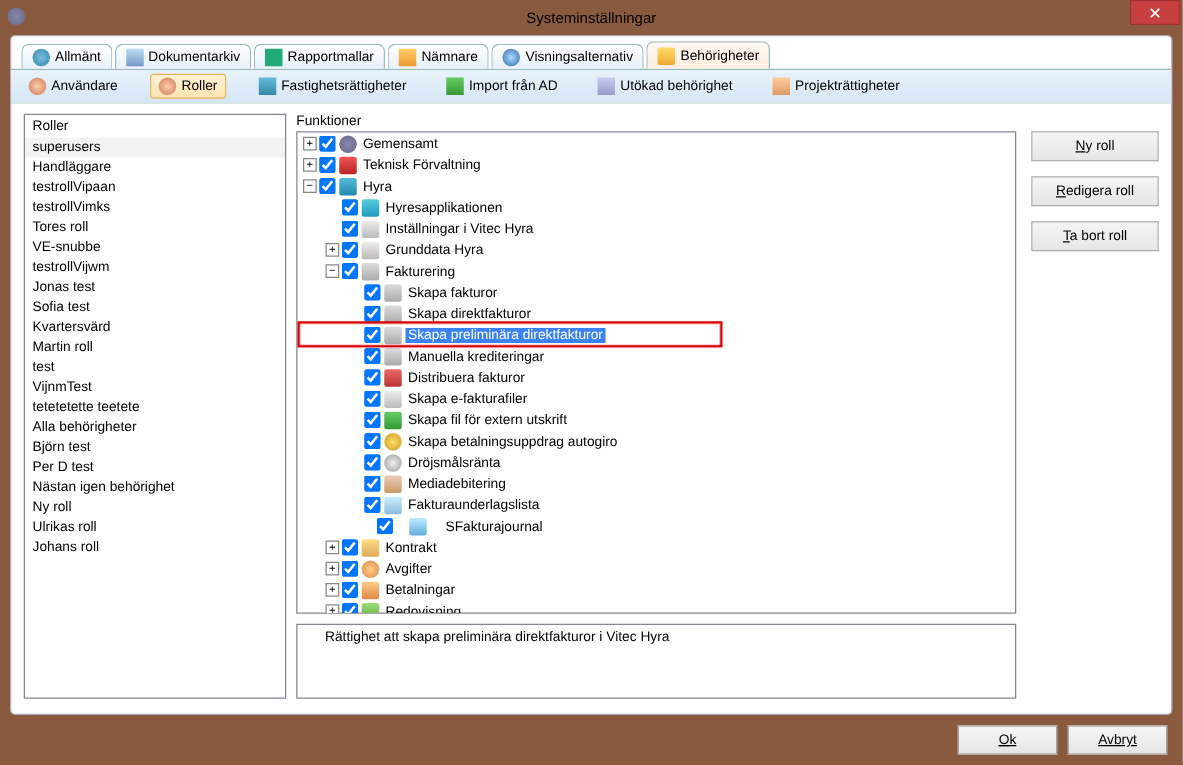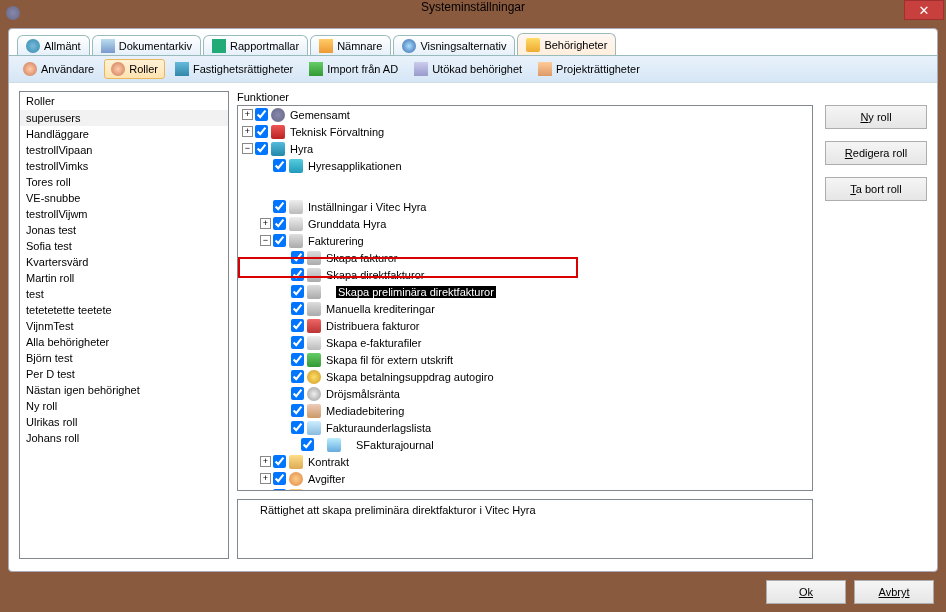--- a/index.html
+++ b/index.html
@@ -1,31 +1,31 @@
 <!DOCTYPE html>
 <html><head>
 <meta charset="utf-8">
 <style>
 * { box-sizing: border-box; margin: 0; padding: 0; font-family: "Segoe UI", Tahoma, sans-serif; font-size: 11px; }
 body { background: #8a5a3f; width: 946px; height: 612px; overflow: hidden; position: relative; }
 
 .window { width: 946px; height: 612px; background: #8a5a3f; position: relative; }
-.titlebar { height: 28px; display: flex; align-items: flex-start; position: relative; }
+.titlebar { height: 28px; display: flex; align-items: center; position: relative; }
 .title-gear { position: absolute; left: 6px; top: 6px; width: 14px; height: 14px; }
 .title-text { flex: 1; text-align: center; color: #000; font-size: 12px; }
 .close-btn { width: 40px; height: 20px; background: #c8403e; color: #fff; display: flex; align-items: center; justify-content: center; font-size: 13px; position: absolute; right: 2px; top: 0; cursor: pointer; border: 1px solid #a03030; }
 
 .content-frame { position: absolute; left: 8px; top: 28px; right: 8px; bottom: 40px; background: #fff; border: 1px solid #aab; border-radius: 4px; }
 
 .main-tabs { height: 22px; display: flex; align-items: flex-end; padding-left: 8px; margin-top: 4px; }
 .main-tab { height: 20px; border: 1px solid #9bb; border-bottom: none; border-radius: 6px 6px 0 0; padding: 0 8px; display: flex; align-items: center; gap: 4px; background: linear-gradient(#fff,#e6f0fa); margin-right: 2px; cursor: pointer; }
 .main-tab.active { background: linear-gradient(#fff7f3,#ffeedc); height: 22px; }
 .tab-icon { width: 14px; height: 14px; display: inline-block; }
 
-.toolbar { height: 28px; border-top: 1px solid #9bb; border-bottom: 1px solid #cdd; background: linear-gradient(#e9f2fb,#d6e6f6); display: flex; align-items: center; padding-left: 8px; gap: 4px; }
+.toolbar { height: 28px; border-top: 1px solid #9bb; border-bottom: 1px solid #cdd; background: linear-gradient(#e9f2fb,#d6e6f6); display: flex; align-items: center; padding-left: 8px; gap: 20px; }
 .tool-item { display: flex; align-items: center; gap: 4px; padding: 2px 6px; cursor: pointer; border-radius: 3px; }
 .tool-item.active { background: linear-gradient(#fff2d6,#ffe3b0); border: 1px solid #e9b65c; }
 
 .body-area { display: flex; padding: 8px 10px; gap: 8px; height: calc(100% - 58px); }
 
 .roles-panel { width: 210px; border: 1px solid #828790; }
 .roles-header { padding: 3px 6px; background: #fff; }
 .roles-list { overflow: auto; }
 .role-row { padding: 2px 6px; cursor: pointer; }
 .role-row.selected { background: #f2f2f2; }
@@ -34,21 +34,21 @@
 .func-col { flex: 1; display: flex; flex-direction: column; }
 .func-label { margin-bottom: 2px; }
 .tree-panel { flex: 1; border: 1px solid #828790; background: #fff; position: relative; overflow: hidden; }
 .tree-inner { position: absolute; inset: 0; overflow-y: scroll; }
 .tree-row { display: flex; align-items: center; height: 17px; white-space: nowrap; }
 .expander { width: 11px; height: 11px; border: 1px solid #888; background: #fff; display: inline-flex; align-items: center; justify-content: center; font-size: 9px; line-height: 1; margin-right: 2px; cursor: pointer; }
 .expander.blank { border: none; background: transparent; }
 .cb { width: 13px; height: 13px; margin-right: 3px; }
 .node-icon { width: 14px; height: 14px; margin-right: 3px; display: inline-block; border-radius: 2px; }
 .node-text { padding: 0 2px; }
-.node-text.selected { background: #000000; color: #fff; margin-left: 12px; }
+.node-text.selected { background: #3b82f6; color: #fff; }
 .highlight-row { position: absolute; border: 2px solid #d80000; pointer-events: none; }
 
 .desc-panel { height: 60px; border: 1px solid #828790; background: #fff; margin-top: 8px; padding: 4px 22px; overflow-y: scroll; }
 
 .side-buttons { width: 102px; display: flex; flex-direction: column; gap: 12px; padding-top: 14px; }
 .side-btn { height: 24px; border: 1px solid #adadad; background: linear-gradient(#f5f5f5,#e6e6e6); cursor: pointer; }
 .side-btn u { text-decoration: underline; }
 
 .footer { position: absolute; right: 12px; bottom: 8px; display: flex; gap: 8px; }
 .footer-btn { width: 80px; height: 24px; border: 1px solid #adadad; background: linear-gradient(#f5f5f5,#e6e6e6); cursor: pointer; text-decoration: underline; }
@@ -160,22 +160,22 @@
             <div class="role-row">testrollVipaan</div>
             <div class="role-row">testrollVimks</div>
             <div class="role-row">Tores roll</div>
             <div class="role-row">VE-snubbe</div>
             <div class="role-row">testrollVijwm</div>
             <div class="role-row">Jonas test</div>
             <div class="role-row">Sofia test</div>
             <div class="role-row">Kvartersvärd</div>
             <div class="role-row">Martin roll</div>
             <div class="role-row">test</div>
+            <div class="role-row">VijnmTest</div>
             <div class="role-row">tetetetette teetete</div>
-            <div class="role-row">VijnmTest</div>
             <div class="role-row">Alla behörigheter</div>
             <div class="role-row">Björn test</div>
             <div class="role-row">Per D test</div>
             <div class="role-row">Nästan igen behörighet</div>
             <div class="role-row">Ny roll</div>
             <div class="role-row">Ulrikas roll</div>
             <div class="role-row">Johans roll</div>
           </div>
       </div>
 
@@ -201,21 +201,21 @@
                   <input type="checkbox" class="cb" checked="" style="">
                   <span class="node-icon ic-blue"></span>
                   <span class="node-text">Hyra</span>
                 </div>
                 <div class="tree-row" style="padding-left: 22px;">
                   <span class="expander blank"></span>
                   <input type="checkbox" class="cb" checked="" style="">
                   <span class="node-icon ic-bluehome"></span>
                   <span class="node-text">Hyresapplikationen</span>
                 </div>
-                <div class="tree-row" style="padding-left: 22px; margin-top: 24px;">
+                <div class="tree-row" style="padding-left: 22px;">
                   <span class="expander blank"></span>
                   <input type="checkbox" class="cb" checked="" style="">
                   <span class="node-icon ic-file"></span>
                   <span class="node-text">Inställningar i Vitec Hyra</span>
                 </div>
                 <div class="tree-row" style="padding-left: 22px;">
                   <span class="expander">+</span>
                   <input type="checkbox" class="cb" checked="" style="">
                   <span class="node-icon ic-file"></span>
                   <span class="node-text">Grunddata Hyra</span>

